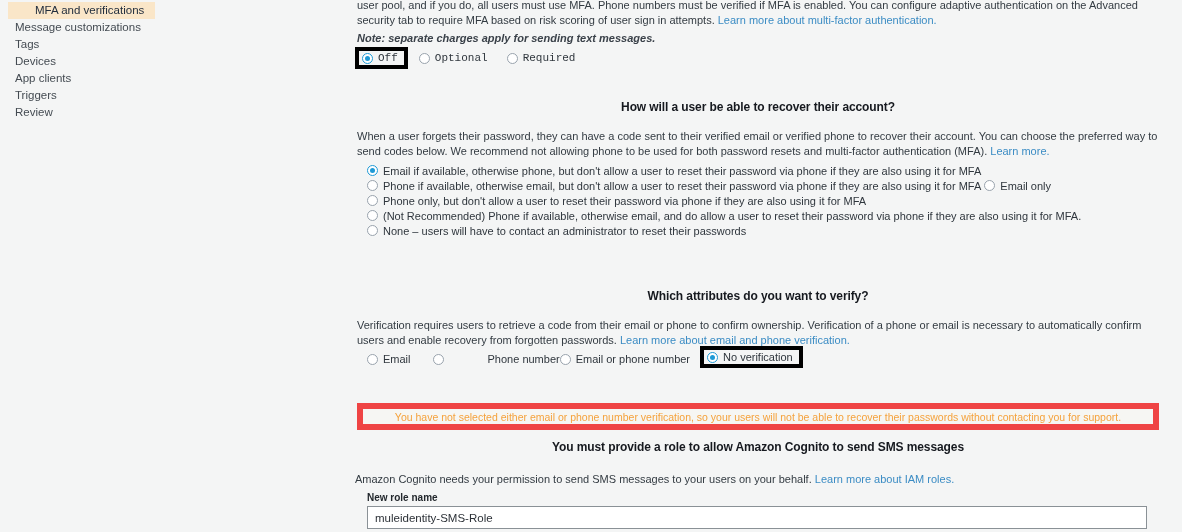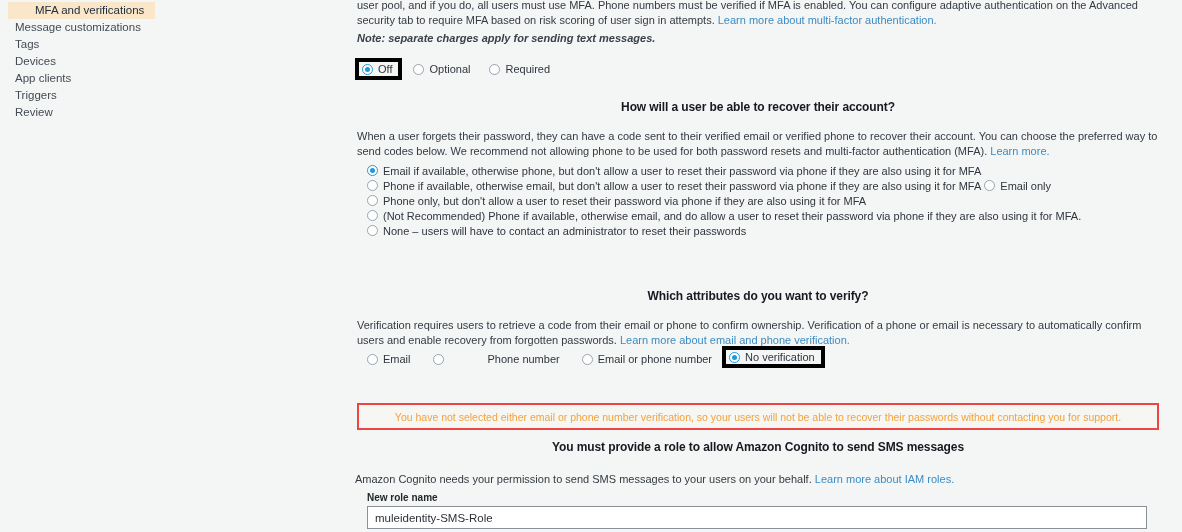--- a/index.html
+++ b/index.html
@@ -107,21 +107,21 @@
     padding: 1px 6px 1px 3px;
     display: inline-flex;
     align-items: center;
   }
 
   
   #warning {
     position: absolute;
     left: 357px; top: 403px;
     width: 802px; height: 27px;
-    border: 2px solid #ef4444;
+    border: 6px solid #ef4444;
     background: #f6f6f3;
     display: flex;
     align-items: center;
     justify-content: center;
   }
   #warning span {
     font-size: 10.5px;
     color: #f5a23c;
   }
 
@@ -175,21 +175,21 @@
   <div id="main">
 
     <p class="para" style="position:absolute;left:2px;top:-2px;">
       <span>user pool, and if you do, all users must use MFA. Phone numbers must be verified if MFA is enabled. You can configure adaptive authentication on the Advanced security tab to require MFA</span>
       <span>based on risk scoring of user sign in attempts.</span>
       <a class="link" href="#">Learn more about multi-factor authentication.</a>
     </p>
 
     <div class="note" style="position:absolute;left:2px;top:32px;">Note: separate charges apply for sending text messages.</div>
 
-    <div class="radio-row" style="position:absolute;left:0px;top:58px;">
+    <div class="radio-row" style="position:absolute;left:0px;top:47px;font-family:Liberation Mono, monospace;">
 
       <span class="focusbox">
         <span class="radio-wrap">
           <span class="rb checked"></span>
           <span class="rb-label">Off</span>
         </span>
       </span>
 
       <span class="radio-wrap" style="margin-left:11px;">
         <span class="rb"></span>
@@ -245,21 +245,21 @@
 
     <div class="radio-row" style="position:absolute;left:12px;top:350px;">
       <span class="radio-wrap">
         <span class="rb"></span>
         <span class="rb-label">Email</span>
       </span>
       <span class="radio-wrap" style="margin-left:22px;gap:39px;">
         <span class="rb"></span>
         <span class="rb-label">Phone number</span>
       </span>
-      <span class="radio-wrap" style="margin-left:22px;">
+      <span class="radio-wrap" style="">
         <span class="rb"></span>
         <span class="rb-label">Email or phone number</span>
       </span>
       <span class="focusbox" style="margin-left:10px;margin-top:-4px;">
         <span class="radio-wrap">
           <span class="rb checked"></span>
           <span class="rb-label">No verification</span>
         </span>
       </span>
     </div>

